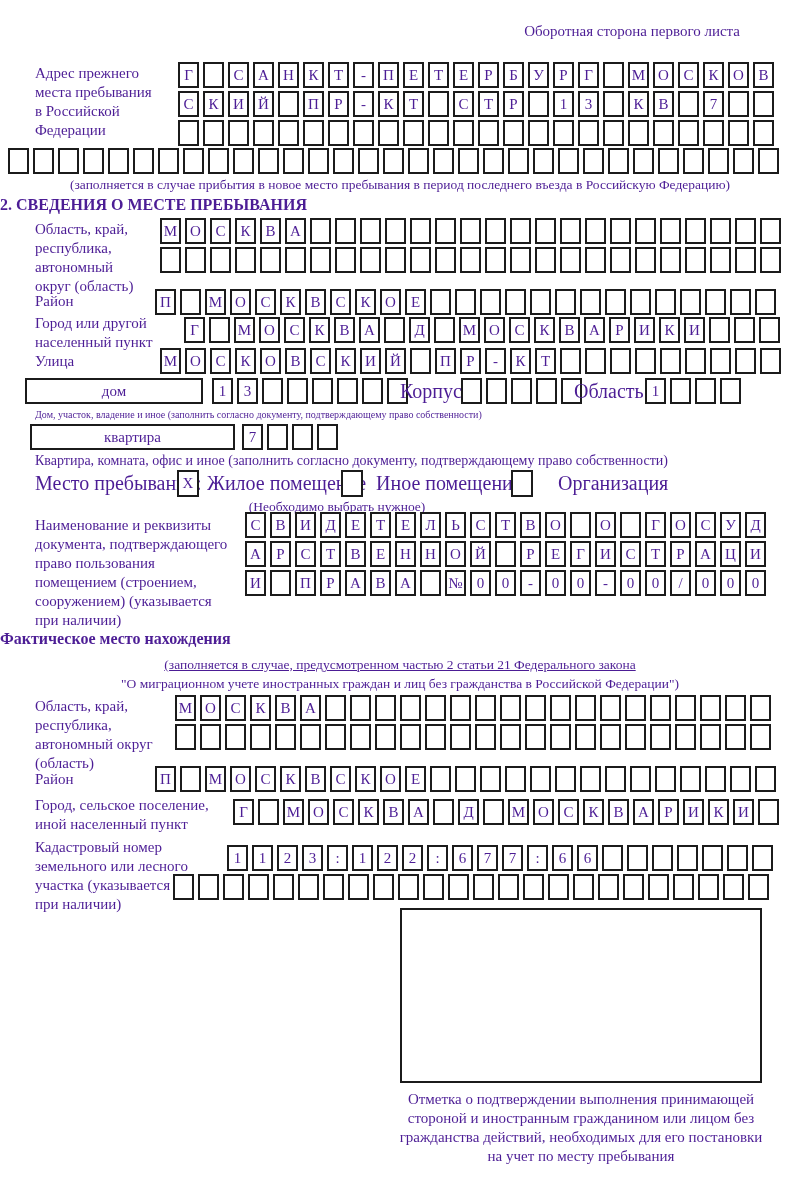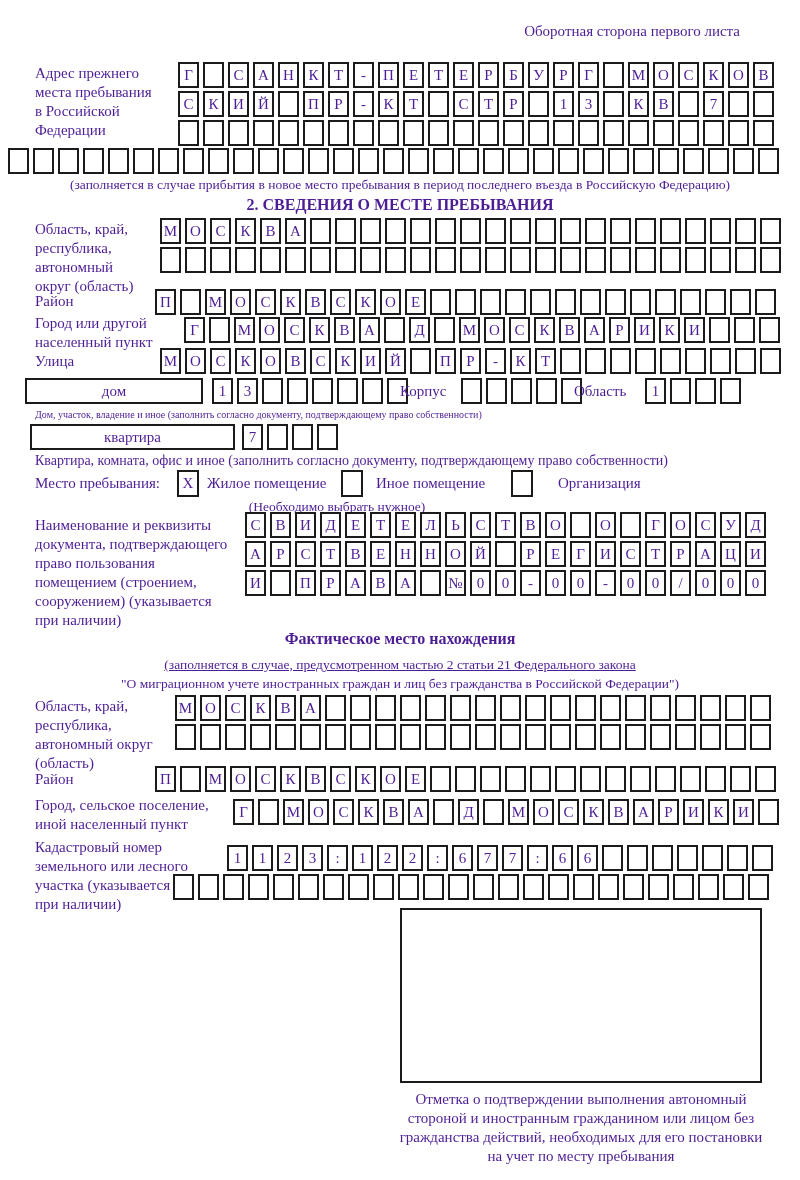--- a/index.html
+++ b/index.html
@@ -8,23 +8,23 @@
     font-family:"Liberation Serif","DejaVu Serif",serif;color:#4c1d95;overflow:hidden;
   }
   .abs{position:absolute;}
   .row{position:absolute;display:flex;gap:4px;height:26px;}
   .cell{
     flex:none;width:21px;height:26px;box-sizing:border-box;border:2px solid #1b1b1b;
     background:#fff;text-align:center;font-size:15px;line-height:22px;font-family:inherit;
   }
   .lbl{font-size:15px;line-height:19px;}
   .note{font-size:13.5px;line-height:17px;}
-  .hdr{font-weight:bold;font-size:16px;text-align:center;width:800px;}
+  .hdr{font-weight:bold;font-size:16px;width:800px;}
   .center{text-align:center;width:800px;}
-  .inline-lbl{font-size:15px;line-height:26px;white-space:nowrap;}
+  .inline-lbl{font-size:20px;line-height:26px;white-space:nowrap;}
   .named-box{
     box-sizing:border-box;border:2px solid #1b1b1b;height:26px;text-align:center;
     font-size:15px;line-height:22px;background:#fff;
   }
   .chk{
     box-sizing:border-box;border:2px solid #1b1b1b;width:22px;height:27px;background:#fff;
     text-align:center;font-size:15px;line-height:23px;
   }
   .stamp{box-sizing:border-box;border:2px solid #1b1b1b;background:#fff;}
 </style>
@@ -609,19 +609,19 @@
       <span class="cell"></span>
       <span class="cell"></span>
       <span class="cell"></span>
       <span class="cell"></span>
       <span class="cell"></span>
       <span class="cell"></span>
     </div>
 
   <div class="abs stamp" style="top:908px;left:400px;width:362px;height:175px;"></div>
   <div class="abs lbl" style="top:1090px;left:390px;width:382px;text-align:center;">
-      <div>Отметка о подтверждении выполнения автономный</div>
+      <div>Отметка о подтверждении выполнения принимающей</div>
       <div>стороной и иностранным гражданином или лицом без</div>
       <div>гражданства действий, необходимых для его постановки</div>
       <div>на учет по месту пребывания</div>
     </div>
 
 </div>
 
 </body></html>

